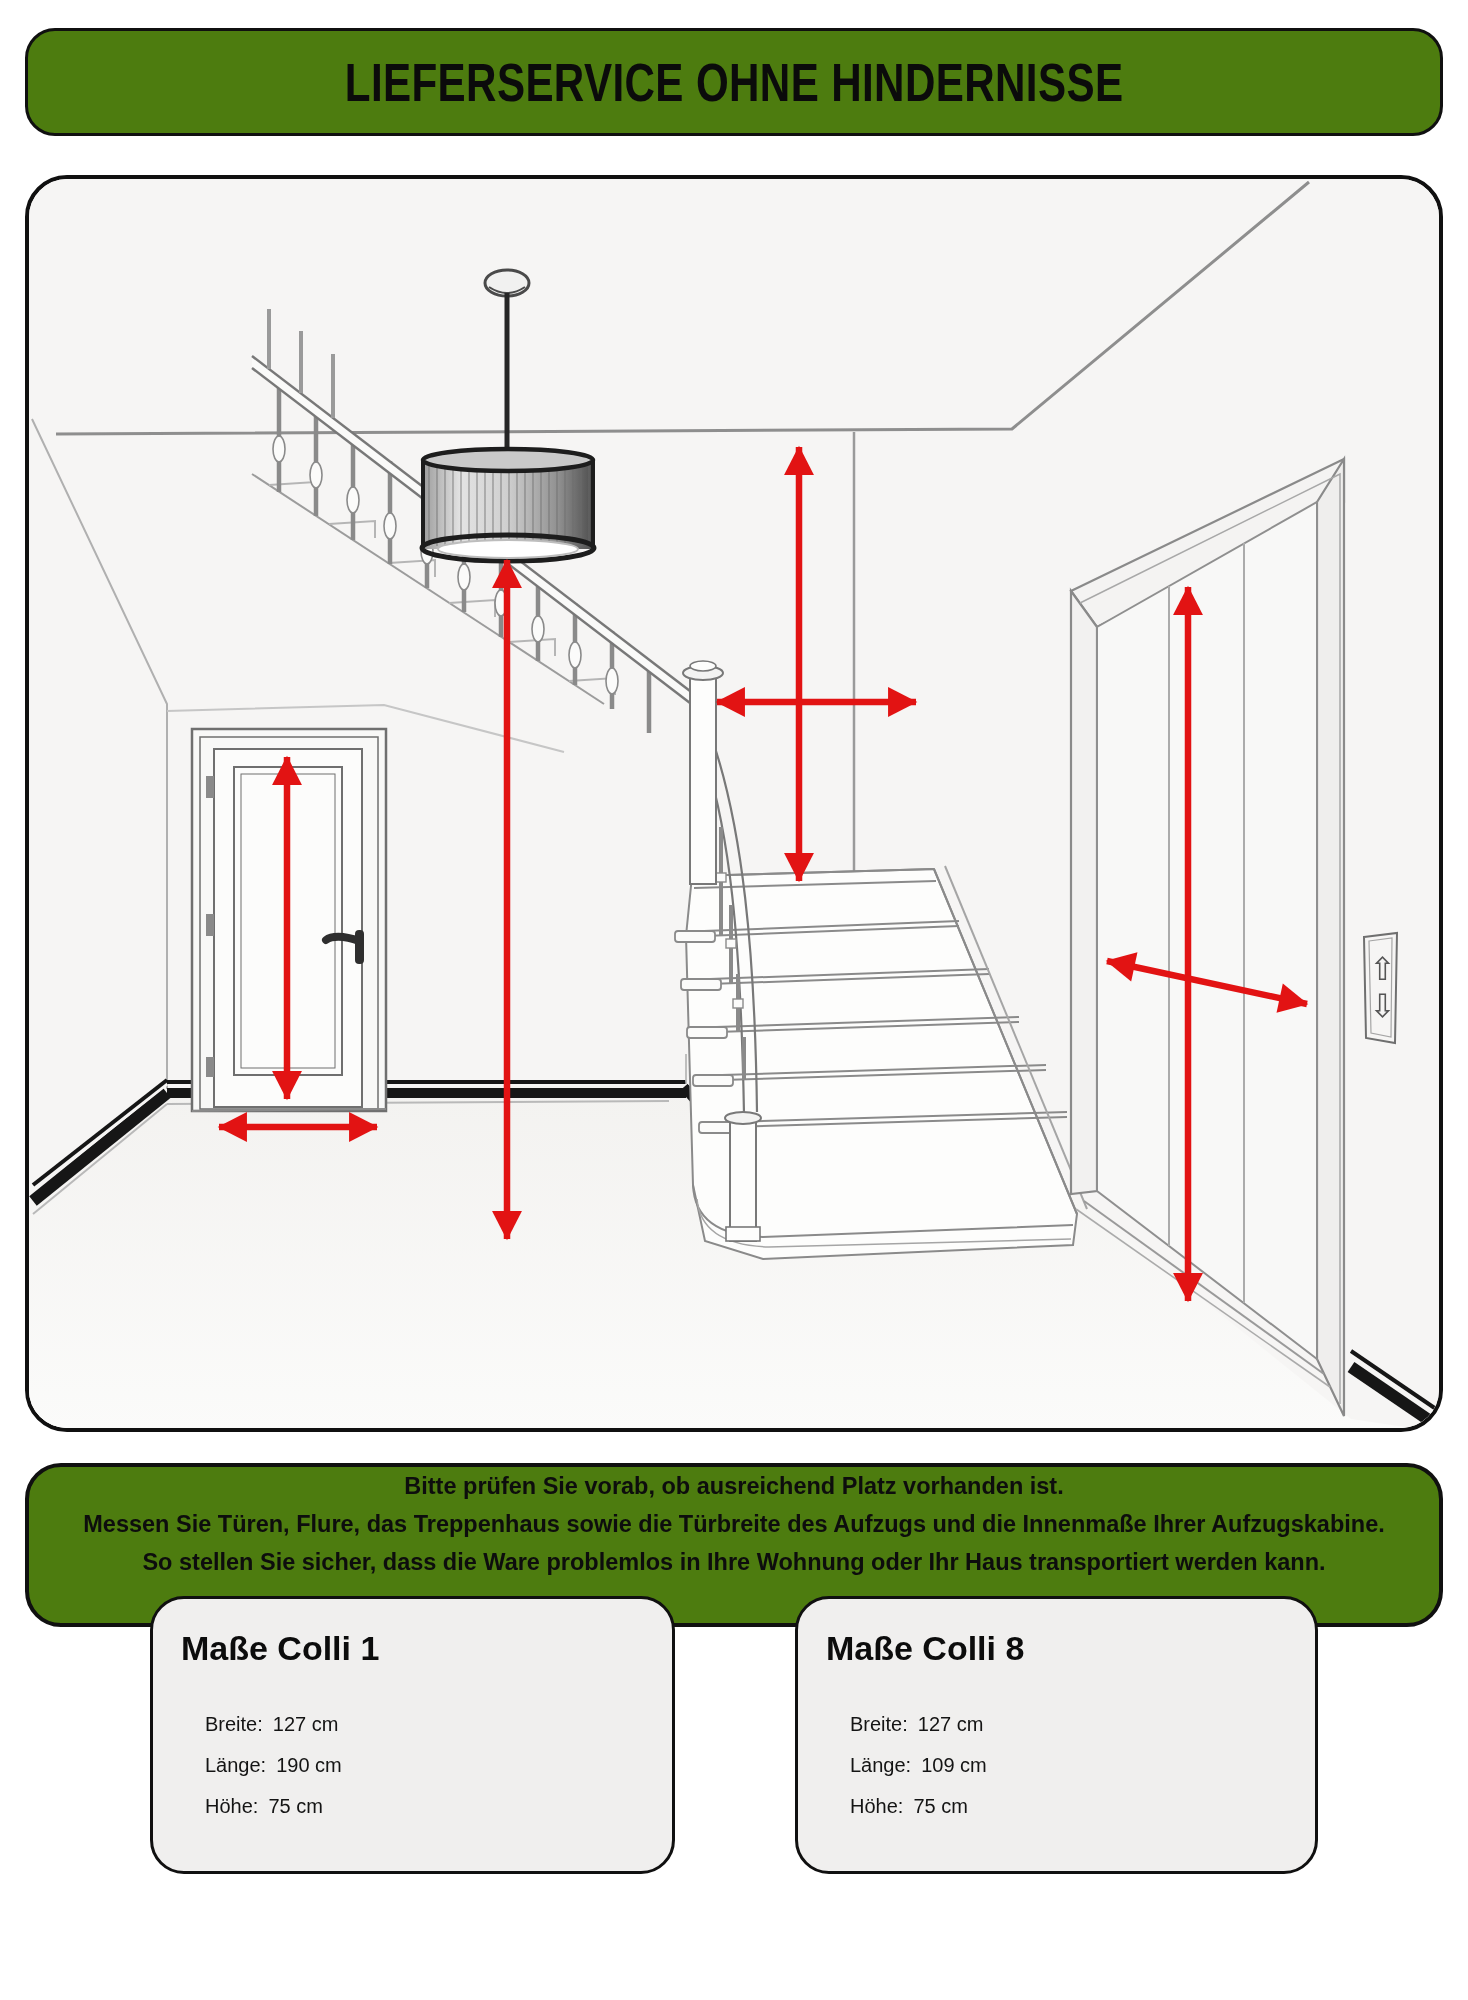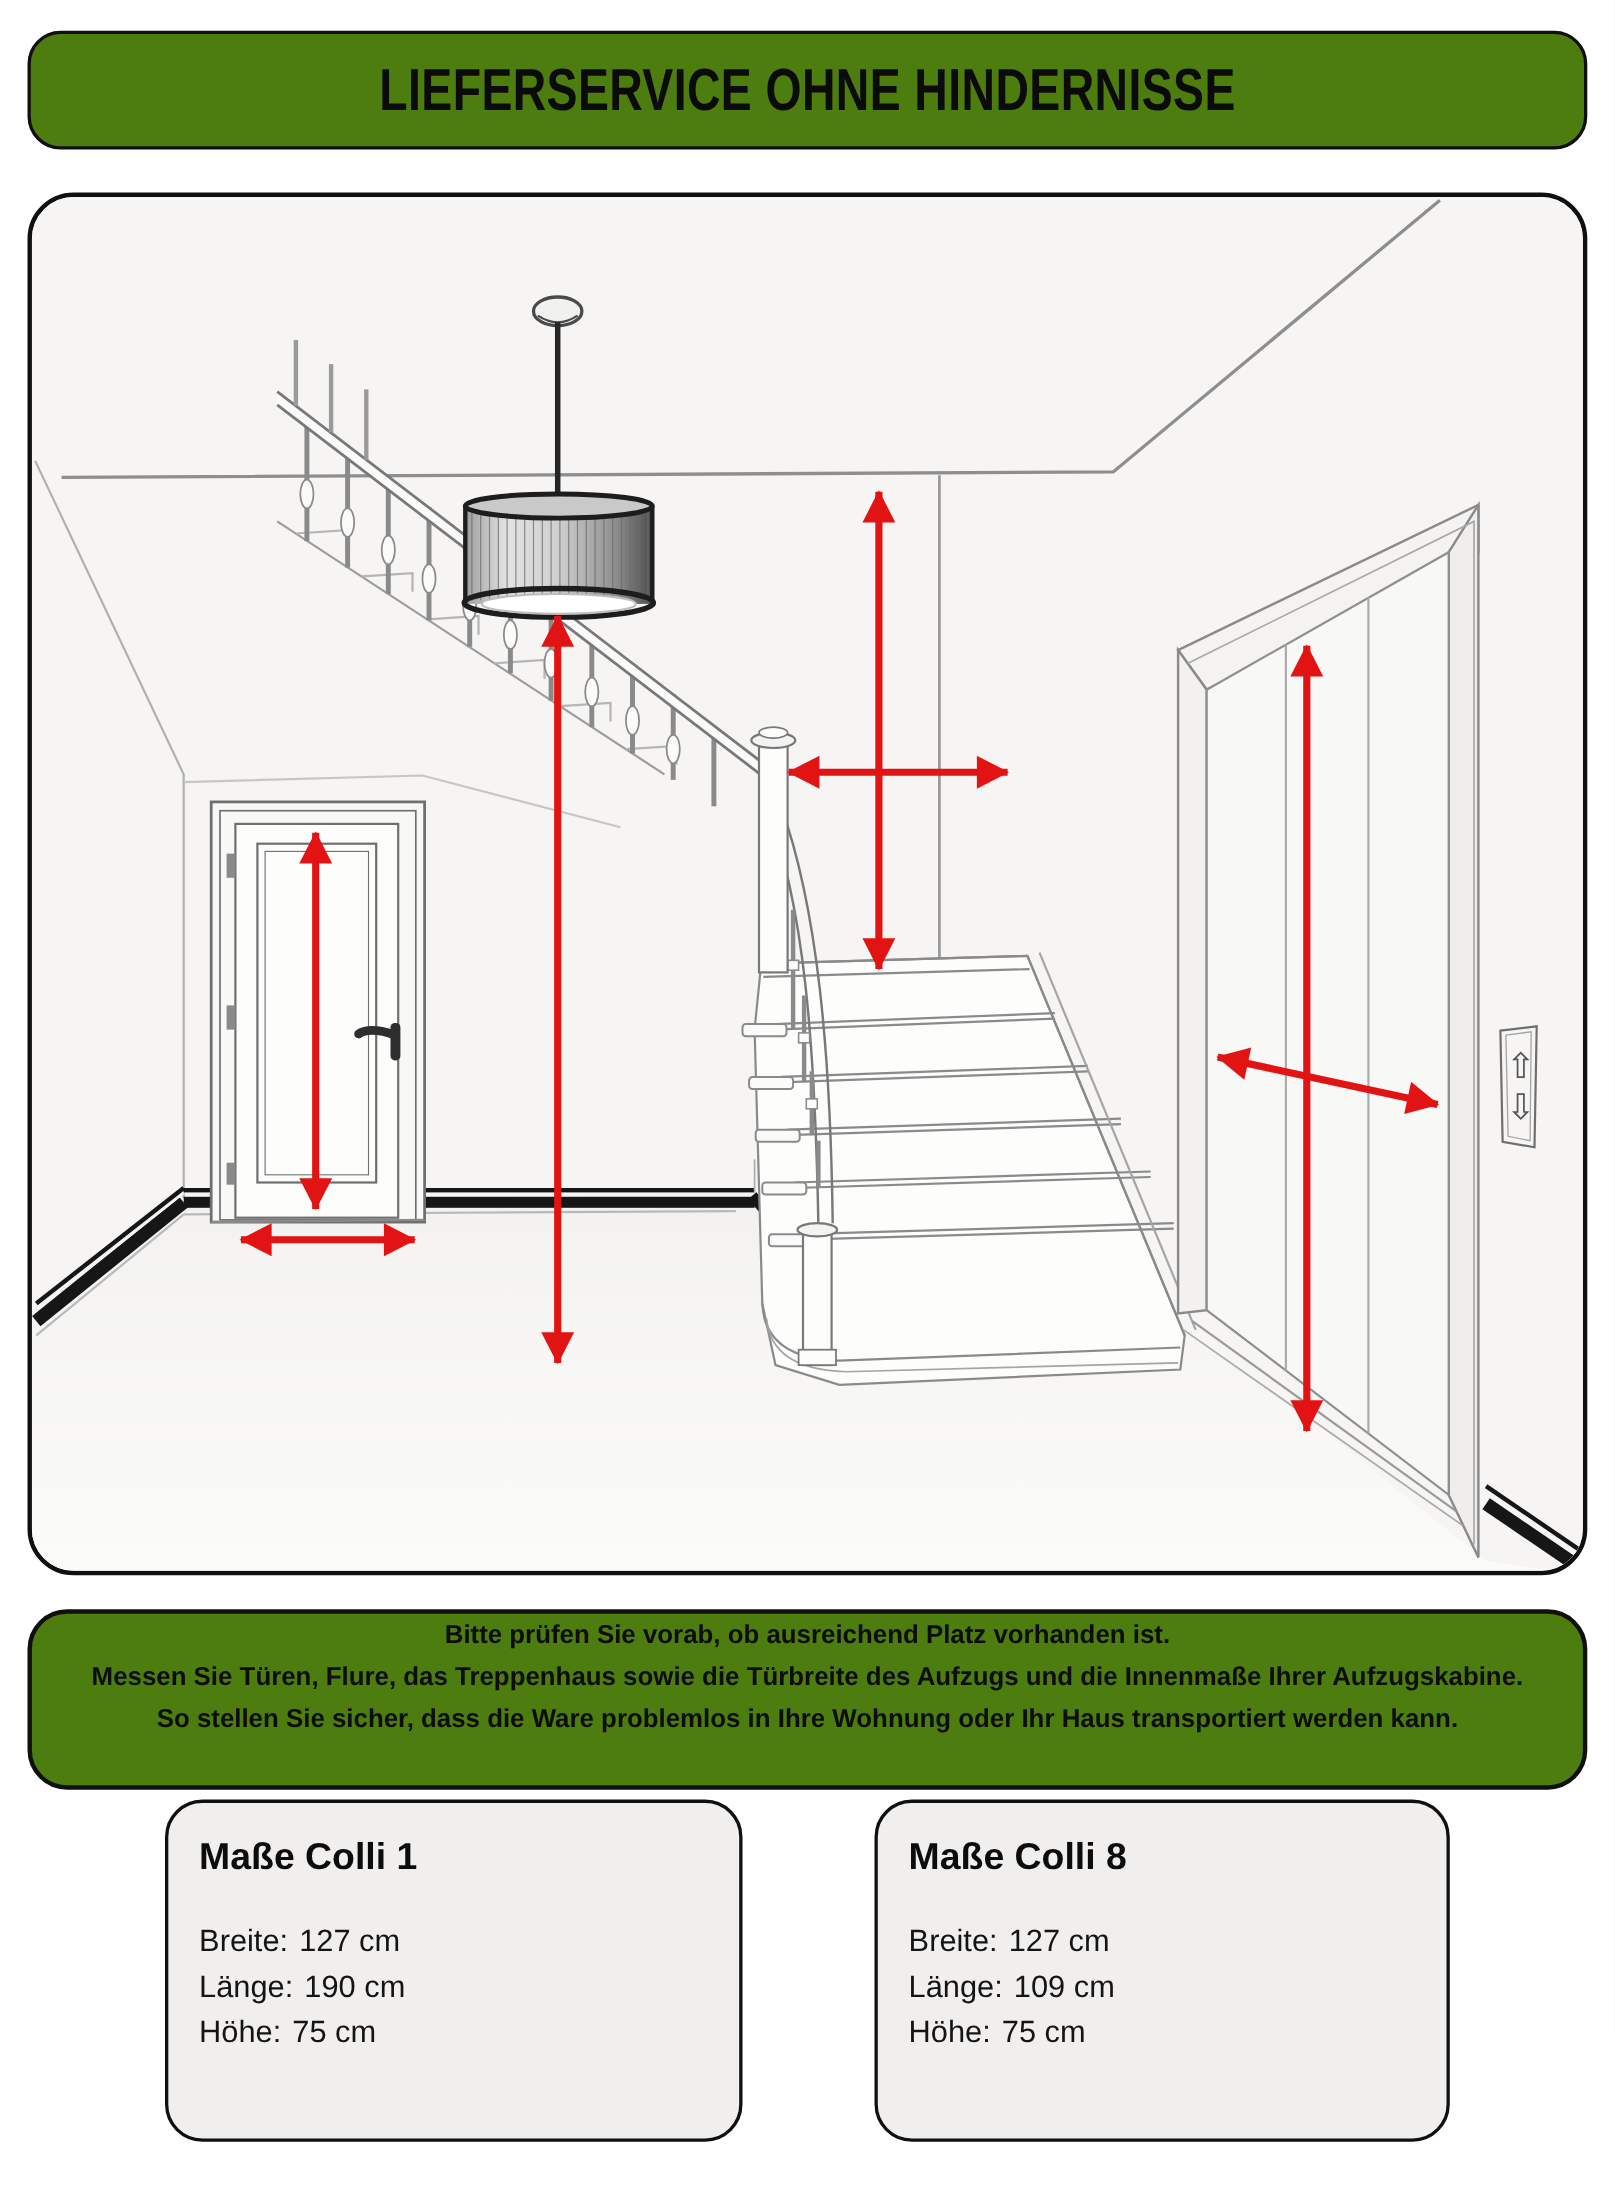--- a/index.html
+++ b/index.html
@@ -15,26 +15,26 @@
     transform:scaleX(.78);transform-origin:center;color:#0b0b0b;}
   
   .scene-box{left:25px;top:175px;width:1418px;height:1257px;border-radius:42px;
     border-width:4px;background:#f6f5f4;overflow:hidden;}
   .scene-box svg{position:absolute;left:0;top:0;width:100%;height:100%;display:block;}
   
   .note-box{left:25px;top:1463px;width:1418px;height:164px;border-radius:36px;
     border-width:4px;display:flex;flex-direction:column;align-items:center;}
   .note-line{font-size:23.5px;font-weight:700;line-height:38px;white-space:nowrap;text-align:center;color:#0d0d0d;}
   
-  .pkg{position:absolute;top:1636px;height:311px;background:#f0efee;border:3px solid #101010;
+  .pkg{position:absolute;top:1596px;height:278px;background:#f0efee;border:3px solid #101010;
     border-radius:34px;box-sizing:border-box;padding:30px 0 16px 28px;}
   .pkg1{left:150px;width:525px;}
   .pkg2{left:795px;width:523px;}
   .pkg-title{font-size:34px;font-weight:700;color:#0c0c0c;margin-bottom:36px;}
-  .dim-row{font-size:28px;font-weight:400;line-height:41px;color:#141414;}
+  .dim-row{font-size:20px;font-weight:400;line-height:41px;color:#141414;margin-left:24px;}
   .dim-label{margin-right:10px;}
 </style>
 </head>
 <body>
 
 <div class="rbox title-box">
   <div class="title-text">LIEFERSERVICE OHNE HINDERNISSE</div>
 </div>
 
 <div class="rbox scene-box">

